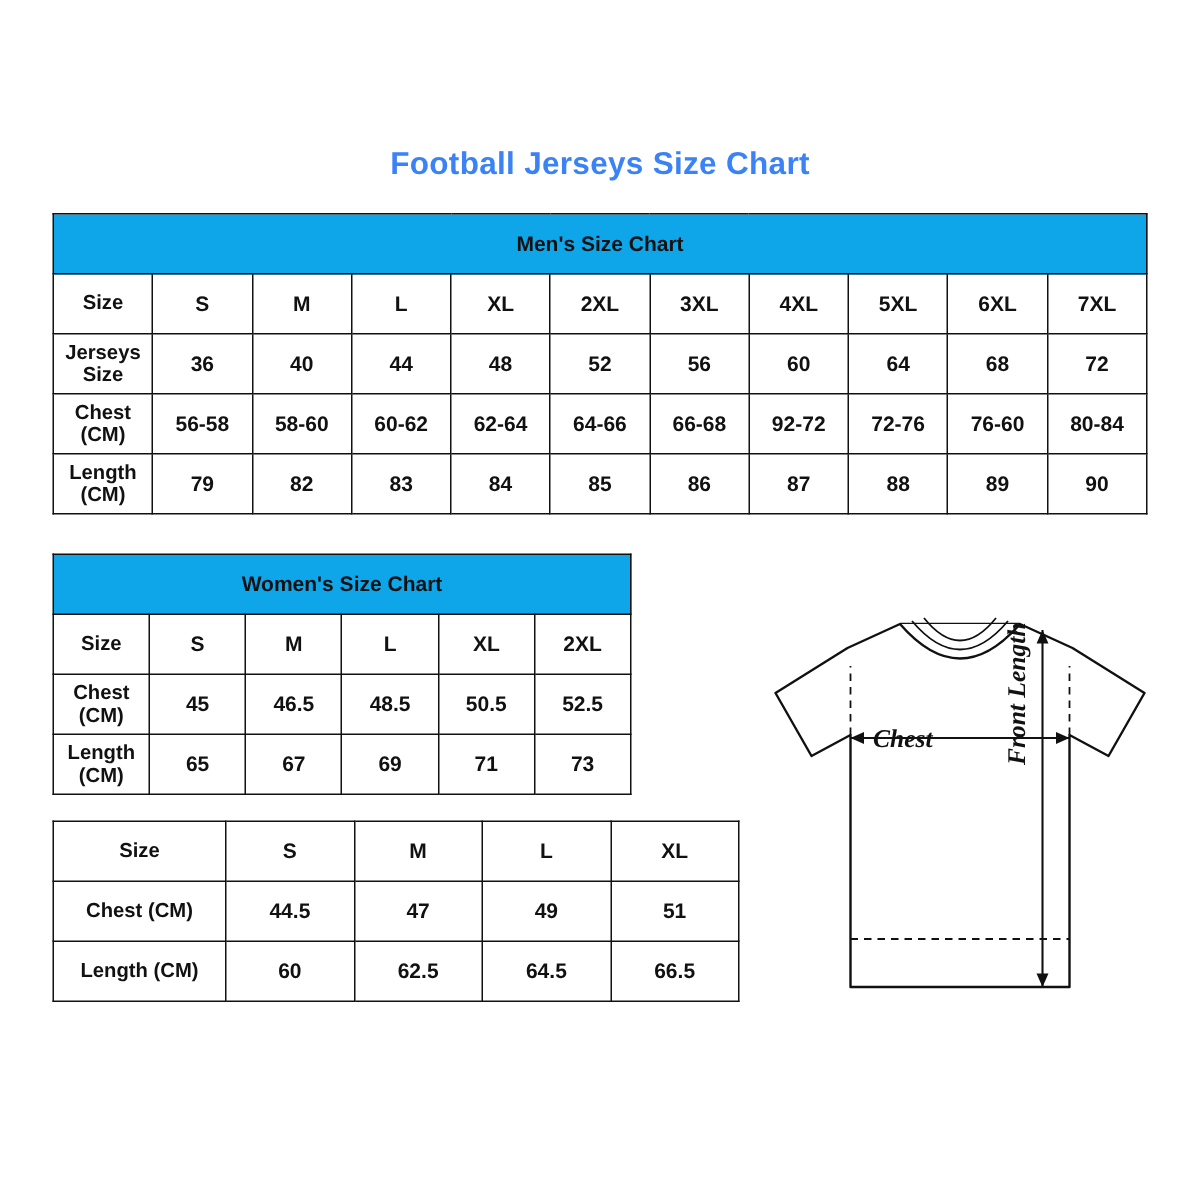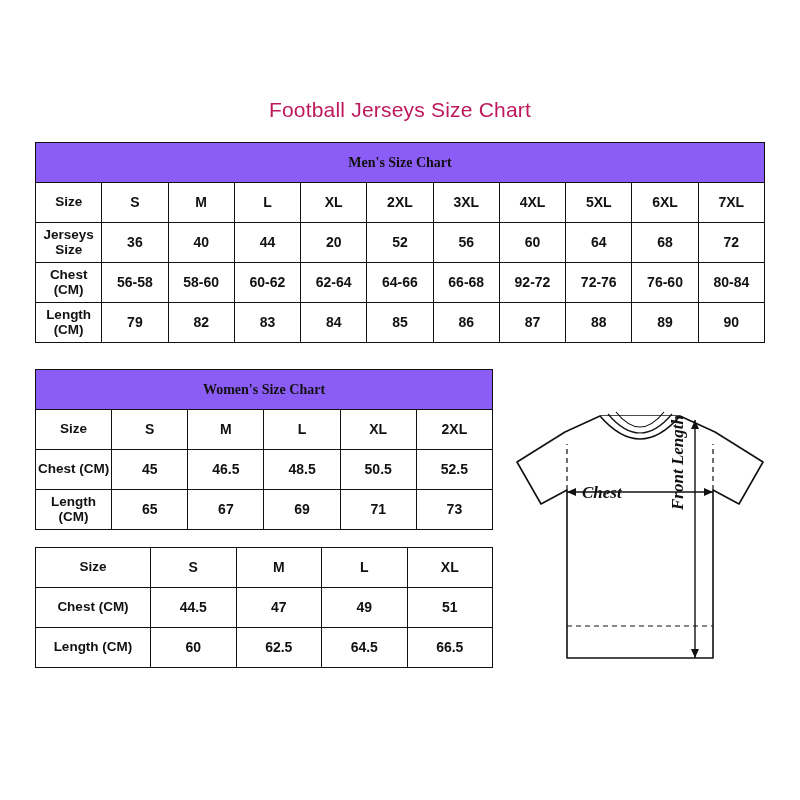--- a/index.html
+++ b/index.html
@@ -20,23 +20,23 @@
     width: 800px;
     height: 800px;
   }
   .title {
     position: absolute;
     top: 98px;
     left: 0;
     width: 800px;
     text-align: center;
     font-size: 21px;
-    font-weight: normal;
+    font-weight: bold;
     letter-spacing: 0.2px;
-    color: #be185d;
+    color: #3b82f6;
   }
 
   table.size-table {
     border-collapse: collapse;
     table-layout: fixed;
     background: #ffffff;
   }
   table.size-table td,
   table.size-table th {
     border: 1.6px solid #111111;
@@ -45,43 +45,42 @@
     font-size: 14px;
     font-weight: bold;
     color: #111111;
     padding: 0;
     line-height: 1.1;
   }
   table.size-table td.label-cell {
     font-size: 13.5px;
   }
   .section-head td {
-    background: #8b5cf6;
+    background: #0ea5e9;
     font-size: 16px;
     font-weight: bold;
     height: 40px;
-    font-family: Liberation Serif, serif;
   }
 
   
   #mens-table {
     position: absolute;
     left: 35px;
     top: 142px;
     width: 730px;
   }
   #mens-table td { height: 39px; }
   #mens-table td.label-cell { width: 114px; }
 
   
   #womens-table {
     position: absolute;
     left: 35px;
     top: 369px;
-    width: 458px;
+    width: 386px;
   }
   #womens-table td { height: 39px; }
   #womens-table td.label-cell { width: 114px; }
 
   
   #youth-table {
     position: absolute;
     left: 35px;
     top: 547px;
     width: 458px;
@@ -140,21 +139,21 @@
         <td>4XL</td>
         <td>5XL</td>
         <td>6XL</td>
         <td>7XL</td>
       </tr>
       <tr>
         <td class="label-cell">Jerseys Size</td>
         <td>36</td>
         <td>40</td>
         <td>44</td>
-        <td>20</td>
+        <td>48</td>
         <td>52</td>
         <td>56</td>
         <td>60</td>
         <td>64</td>
         <td>68</td>
         <td>72</td>
       </tr>
       <tr>
         <td class="label-cell">Chest (CM)</td>
         <td>56-58</td>

